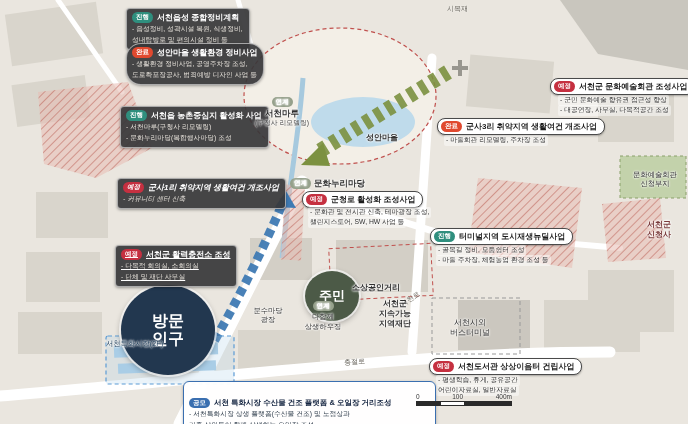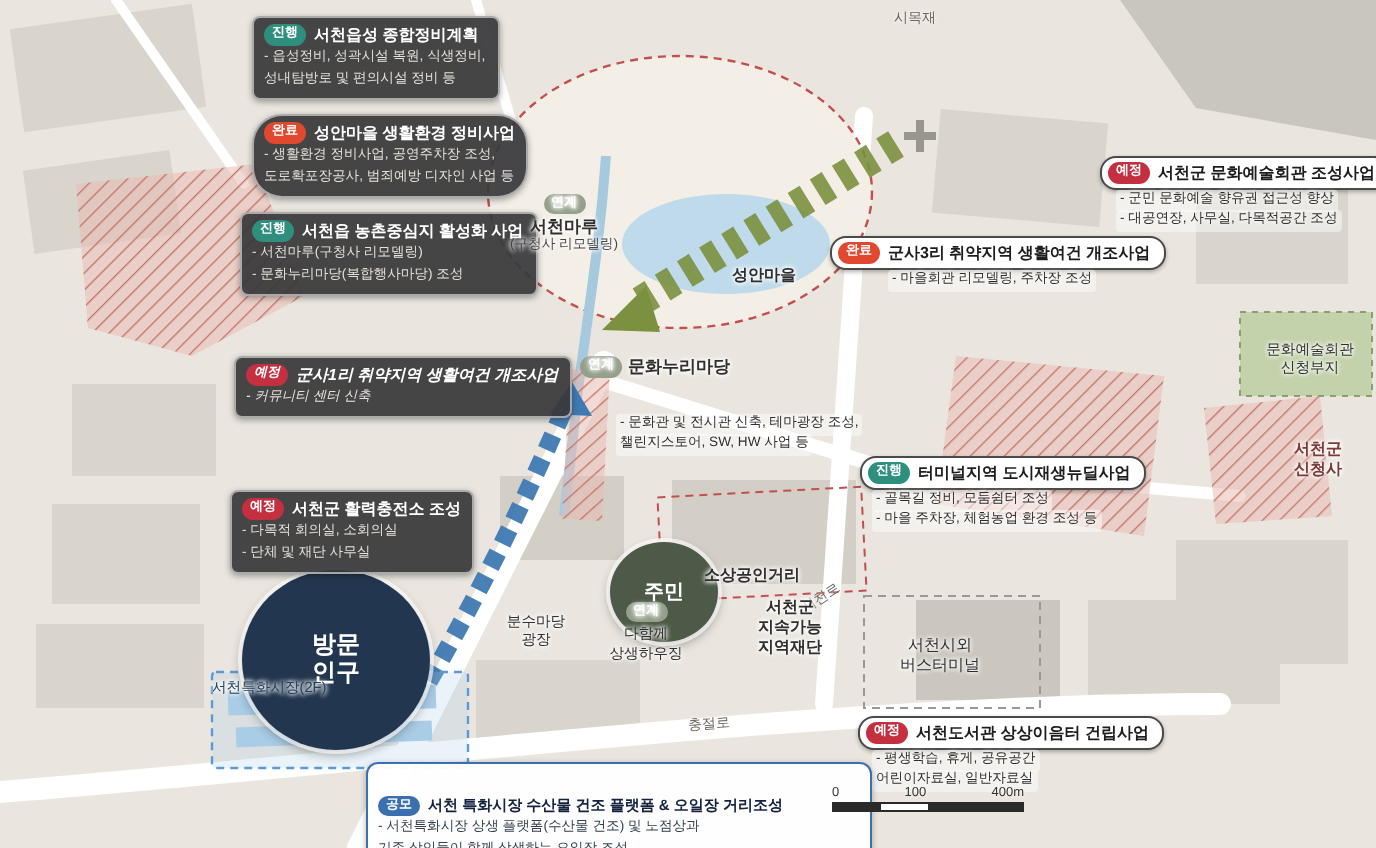--- a/index.html
+++ b/index.html
@@ -31,22 +31,22 @@
   .bluebox{position:absolute;background:rgba(255,255,255,.96);border:1.5px solid #3a6fb0;
     border-radius:6px;padding:16px 6px 4px 5px;box-shadow:0 1px 3px rgba(0,0,0,.3);}
   .bluebox .trow{font-size:7.5px;color:#13233f;}
   .bbul{font-size:6.8px;color:#33404f;line-height:1.3;margin-top:2px;white-space:nowrap;}
 
   
   .circle{position:absolute;border-radius:50%;color:#fff;display:flex;flex-direction:column;
     align-items:center;justify-content:center;text-align:center;font-weight:bold;
     box-shadow:0 0 0 2px rgba(255,255,255,.65),0 2px 6px rgba(0,0,0,.4);}
   .c-youth{left:340px;top:40px;width:76px;height:62px;background:#26384e;font-size:15px;}
-  .c-resident{left:305px;top:271px;width:54px;height:50px;background:#4c5a47;font-size:10px;}
-  .c-visitor{left:121px;top:285px;width:94px;height:90px;background:#22374f;font-size:12px;line-height:1.15;}
+  .c-resident{left:305px;top:271px;width:54px;height:50px;background:#4c5a47;font-size:13px;}
+  .c-visitor{left:121px;top:285px;width:94px;height:90px;background:#22374f;font-size:16px;line-height:1.15;}
 
   
   .mlabel{position:absolute;font-size:8px;color:#2f2f2f;line-height:1.25;text-align:center;
     text-shadow:0 0 2px #fff,0 0 2px #fff,0 0 3px #fff;}
   .mlabel .big{font-weight:bold;font-size:8.5px;}
   .mlabel .sm{font-size:6.8px;color:#444;}
   .roadlbl{position:absolute;font-size:7px;color:#6a675f;text-shadow:0 0 2px #fff;}
   .badge-row{display:flex;justify-content:center;margin-bottom:1px;}
 
   
@@ -143,21 +143,21 @@
 
   <div class="dbox" style="left:126px;top:8px;">
     <div class="trow">
         <span class="badge b-jinhaeng">진행</span>
       <span>서천읍성 종합정비계획</span>
       </div>
     <div class="dbul">- 읍성정비, 성곽시설 복원, 식생정비,</div>
     <div class="dbul">  성내탐방로 및 편의시설 정비 등</div>
   </div>
 
-  <div class="dbox" style="left:126px;top:57px;border-radius:15px;">
+  <div class="dbox" style="left:126px;top:43px;border-radius:15px;">
     <div class="trow">
         <span class="badge b-wanryo">완료</span>
       <span>성안마을 생활환경 정비사업</span>
       </div>
     <div class="dbul">- 생활환경 정비사업, 공영주차장 조성,</div>
     <div class="dbul">  도로확포장공사, 범죄예방 디자인 사업 등</div>
   </div>
 
   <div class="dbox" style="left:120px;top:106px;">
     <div class="trow">
@@ -169,47 +169,51 @@
   </div>
 
   <div class="dbox" style="left:117px;top:178px;font-style:italic;">
     <div class="trow">
         <span class="badge b-yejeong">예정</span>
       <span>군사1리 취약지역 생활여건 개조사업</span>
       </div>
     <div class="dbul">- 커뮤니티 센터 신축</div>
   </div>
 
-  <div class="dbox" style="left:115px;top:245px;">
+  <div class="dbox" style="left:115px;top:245px;text-decoration:underline;">
     <div class="trow">
         <span class="badge b-yejeong">예정</span>
       <span>서천군 활력충전소 조성</span>
       </div>
     <div class="dbul">- 다목적 회의실, 소회의실</div>
     <div class="dbul">- 단체 및 재단 사무실</div>
   </div>
 
+  <div class="wbox" style="left:302px;top:191px;">
+    <span class="badge b-yejeong">예정</span>
+    <span>군청로 활성화 조성사업</span>
+  </div>
   <div class="wbul" style="left:308px;top:207px;">- 문화관 및 전시관 신축, 테마광장 조성,</div>
   <div class="wbul" style="left:308px;top:217px;">  챌린지스토어, SW, HW 사업 등</div>
 
   <div class="wbox" style="left:430px;top:228px;">
     <span class="badge b-jinhaeng">진행</span>
     <span>터미널지역 도시재생뉴딜사업</span>
   </div>
   <div class="wbul" style="left:436px;top:245px;">- 골목길 정비, 모둠쉼터 조성</div>
   <div class="wbul" style="left:436px;top:255px;">- 마을 주차장, 체험농업 환경 조성 등</div>
 
   <div class="wbox" style="left:550px;top:78px;">
     <span class="badge b-yejeong">예정</span>
     <span>서천군 문화예술회관 조성사업</span>
   </div>
   <div class="wbul" style="left:558px;top:95px;">- 군민 문화예술 향유권 접근성 향상</div>
   <div class="wbul" style="left:558px;top:105px;">- 대공연장, 사무실, 다목적공간 조성</div>
 
-  <div class="wbox" style="left:415px;top:118px;">
+  <div class="wbox" style="left:437px;top:118px;">
     <span class="badge b-wanryo">완료</span>
     <span>군사3리 취약지역 생활여건 개조사업</span>
   </div>
   <div class="wbul" style="left:444px;top:135px;">- 마을회관 리모델링, 주차장 조성</div>
 
   <div class="wbox" style="left:429px;top:358px;">
     <span class="badge b-yejeong">예정</span>
     <span>서천도서관 상상이음터 건립사업</span>
   </div>
   <div class="wbul" style="left:436px;top:375px;">- 평생학습, 휴게, 공유공간</div>

